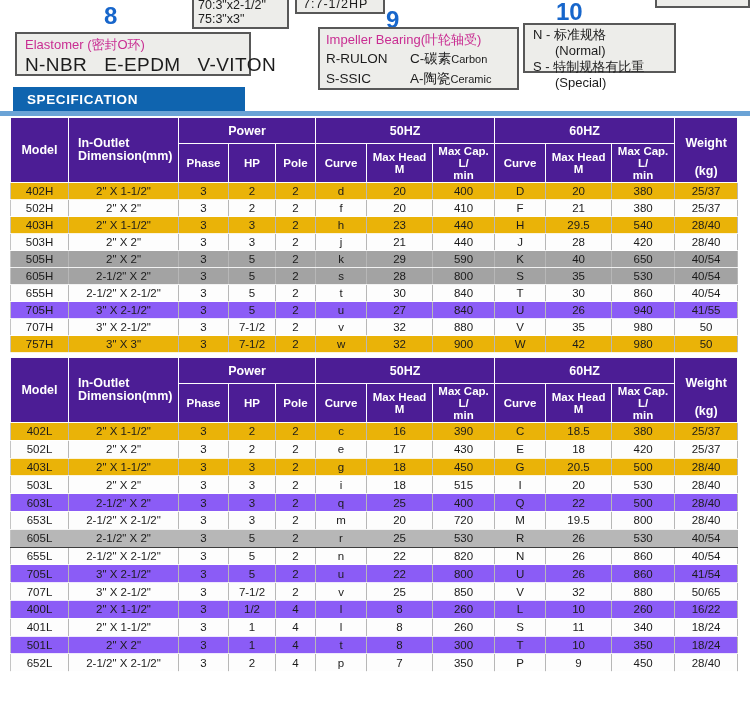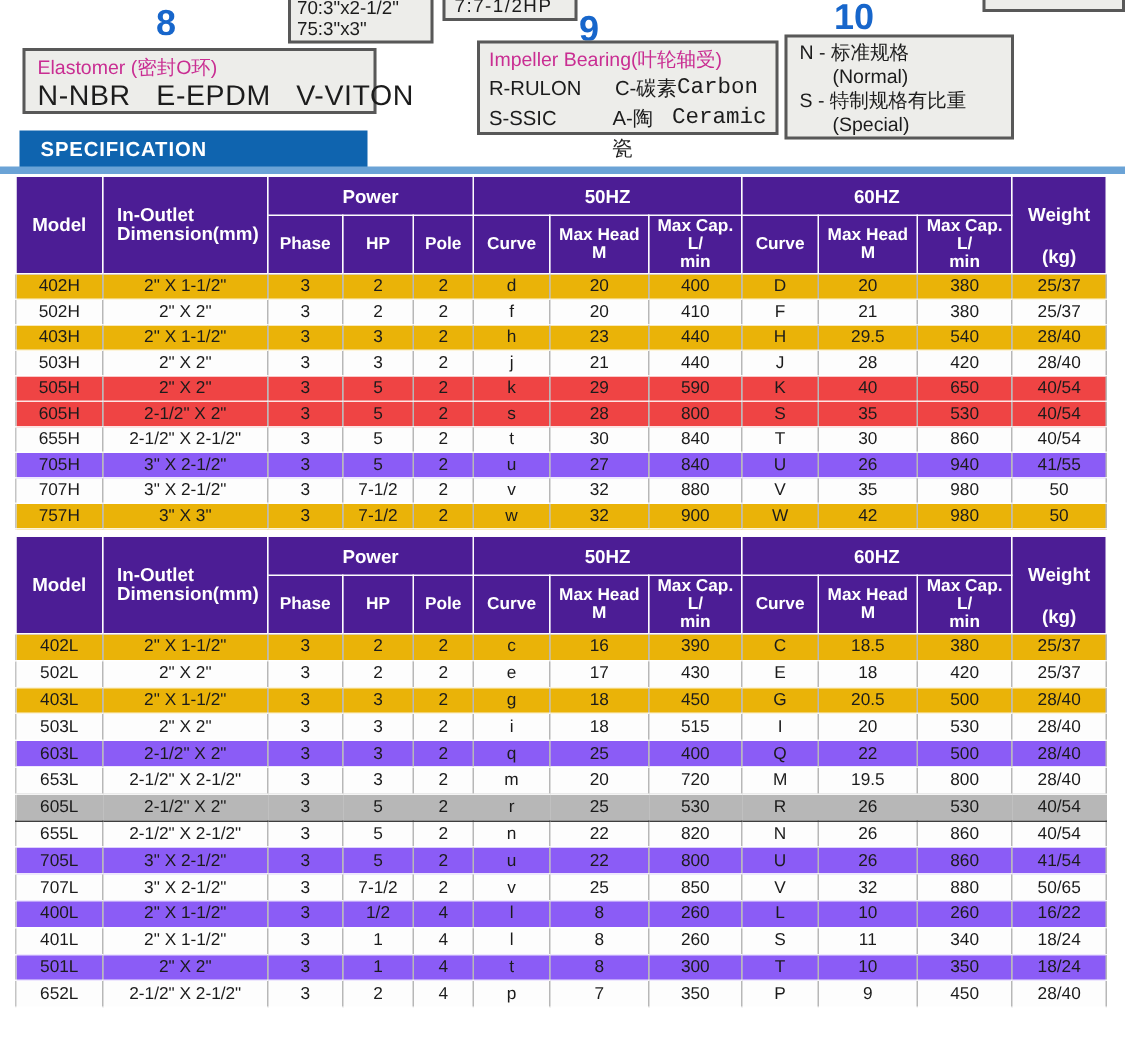--- a/index.html
+++ b/index.html
@@ -20,23 +20,23 @@
   .tr-box { left:655px; top:-32px; width:95px; height:40px; }
 
   .elastomer-box { left:15px; top:32px; width:236px; height:44px; padding:2px 8px; }
   .elastomer-box .ttl { color:#c92d92; font-size:13px; }
   .elastomer-box .opts { font-size:19px; white-space:pre; letter-spacing:0.4px; }
 
   .impeller-box { left:318px; top:27px; width:201px; height:63px; padding:1px 6px; }
   .impeller-box .ttl { color:#c92d92; font-size:13px; line-height:19px; }
   .impeller-box .row { display:flex; font-size:13.5px; line-height:20px; }
   .impeller-box .row .lft { width:84px; }
-  .impeller-box .sm { font-family:Liberation Mono, monospace; font-size:15px;text-align:right; }
-
-  .grade-box { left:523px; top:23px; width:153px; height:70px; padding:2px 4px 2px 8px; font-size:13px; line-height:16px; }
+  .impeller-box .sm { font-family:Liberation Sans, sans-serif; font-size:11px;text-align:right; }
+
+  .grade-box { left:523px; top:23px; width:153px; height:50px; padding:2px 4px 2px 8px; font-size:13px; line-height:16px; }
   .grade-box .ind { padding-left:22px; }
 
   .spec-bar { position:absolute; left:13px; top:87px; width:232px; height:25px; background:#0f64af;
               color:#ffffff; font-weight:bold; font-size:13.5px; letter-spacing:0.6px; line-height:25px; padding-left:14px; }
   .testing-note { position:absolute; left:256px; top:94px; font-size:12px; font-weight:600; color:#111; }
   .blue-strip { position:absolute; left:0; top:111px; width:750px; height:5px; background:#6ba3d6; }
 
   
   .spec-table { position:absolute; left:10px; width:727px; border-collapse:collapse; table-layout:fixed; }
   .t1 { top:117px; }
@@ -51,21 +51,21 @@
   th.weight-th .wrap { display:flex; flex-direction:column; justify-content:space-between; height:100%; }
 
   tbody td { text-align:center; font-size:11.5px; color:#1b1b1b; height:17px;
              border-right:1px solid #b7b7b7; border-bottom:1px solid rgba(255,255,255,0.85); }
   tbody td:first-child { border-left:1px solid #c4c4c4; }
   .t2 tbody td { height:17.8px; }
 
   tr.shade-light td { background:#eab308; }
   tr.shade-white td { background:#fdfdfd; }
   tr.shade-medium td { background:#8b5cf6; }
-  tr.shade-dark td { background:#ef4444; }
+  tr.shade-dark td { background:#a3a3a3; }
   tr.highlight td { background:#b7b7b7; border-top:1px solid #3e3e3e; border-bottom:1px solid #3e3e3e; }
 </style>
 </head>
 <body>
 
 <div class="page">
 
   <div class="num num8">8</div>
   <div class="num num9">9</div>
   <div class="num num10">10</div>

